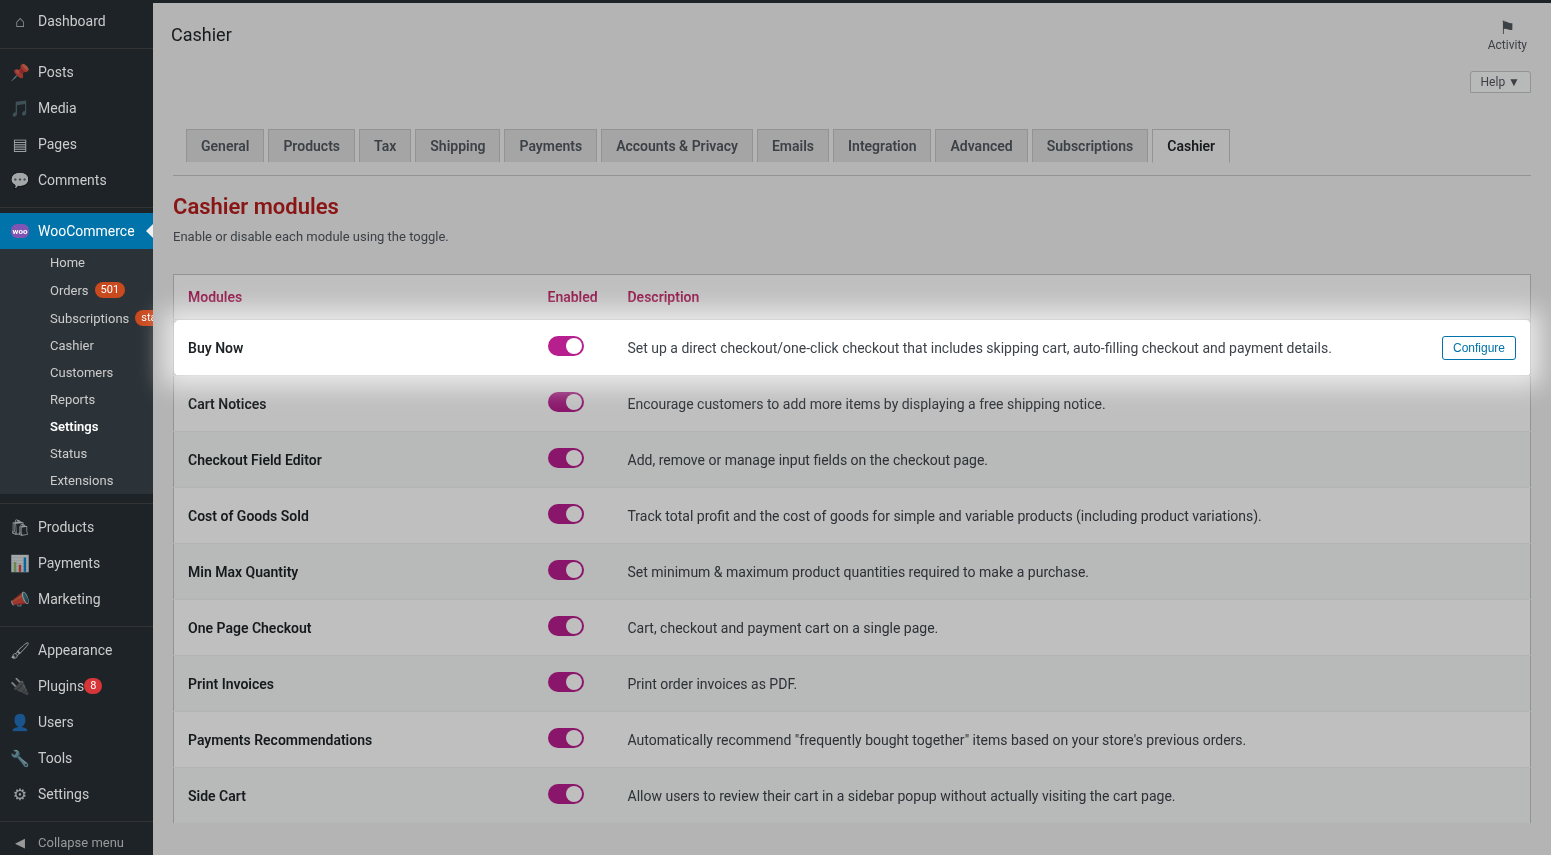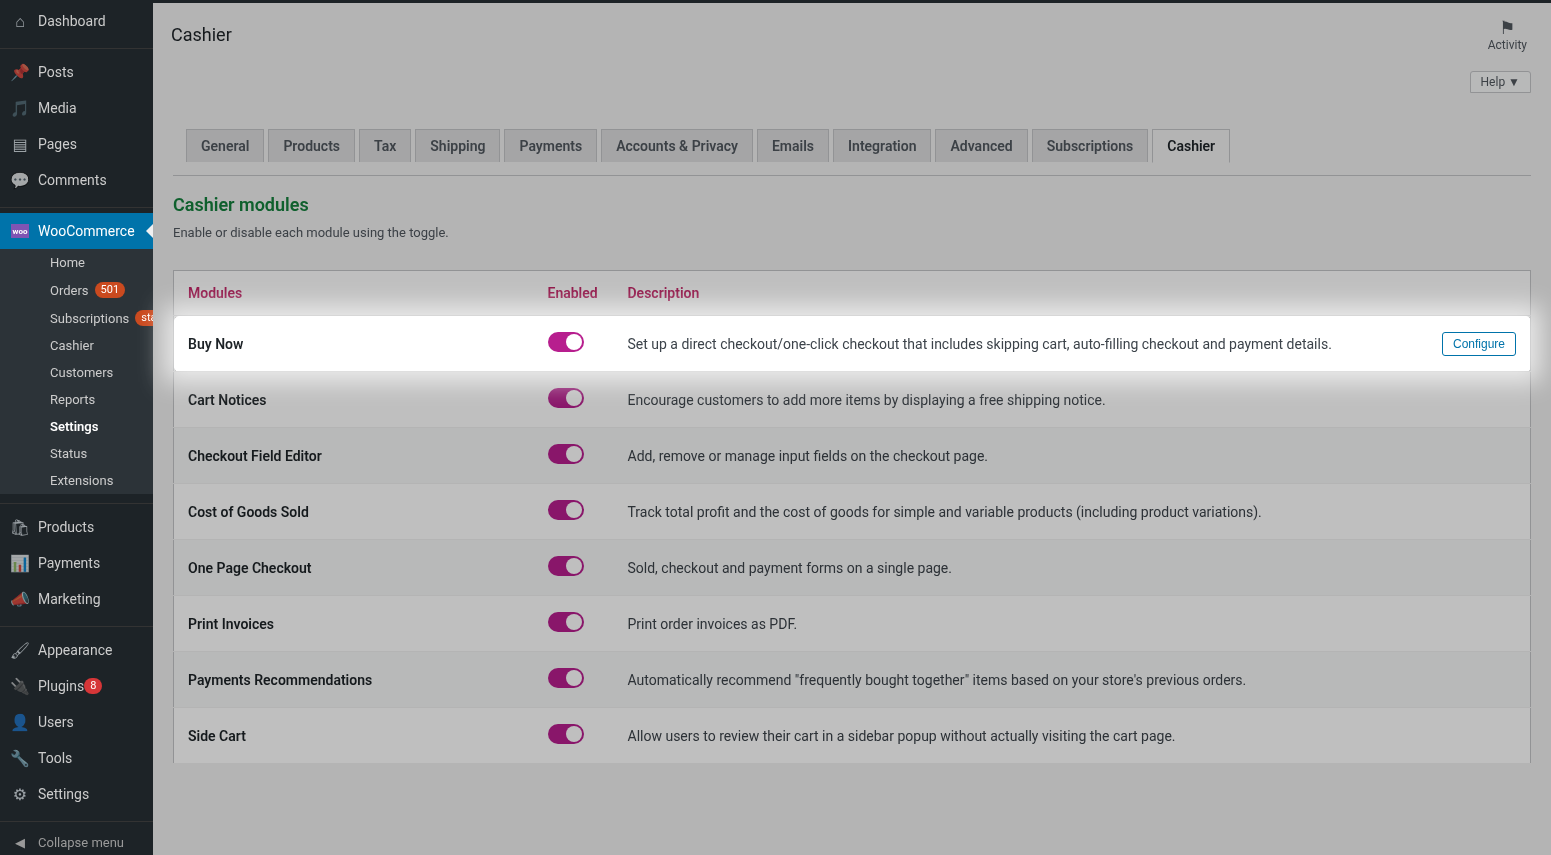--- a/index.html
+++ b/index.html
@@ -29,21 +29,21 @@
 .header-row { display:flex; align-items:center; justify-content:space-between; padding: 14px 18px 4px; }
 .page-title { font-size: 18px; font-weight: 400; color: #1d2327; }
 .activity-box { text-align:center; font-size:12px; color:#50575e; padding-right:6px; }
 .activity-box .flag { font-size:18px; }
 .help-tab { position:absolute; right:20px; top:58px; border:1px solid #c3c4c7; background:#f6f7f7; padding:3px 10px; font-size:12px; border-top-left-radius:3px; border-top-right-radius:3px; color:#50575e;margin-top:10px; }
 
 .nav-tabs { display:flex; gap:4px; margin-top:60px; border-bottom:1px solid #c3c4c7; padding:13px; }
 .nav-tab { background:#dcdcde; border:1px solid #c3c4c7; border-bottom:none; padding:8px 14px; font-size:14px; font-weight:600; color:#50575e; cursor:pointer; }
 .nav-tab.active { background:#f0f0f1; border-bottom:1px solid #f0f0f1; margin-bottom:-1px; color:#1d2327; }
 
-.section-title { font-size:18px; font-weight:600; color:#15803d; margin-top:18px; }
+.section-title { font-size:22px; font-weight:600; color:#b91c1c; margin-top:18px; }
 .section-desc { font-size:13px; color:#50575e; margin-top:10px; }
 
 .modules-table { width:100%; border:1px solid #c3c4c7; margin-top:30px; background:#fff; border-collapse:collapse; }
 .modules-table th { text-align:left; padding:14px; font-size:14px; font-weight:600; color:#be185d; border-bottom:1px solid #dcdcde; background:#fff; }
 .modules-table td { padding:16px 14px; font-size:14px; vertical-align:middle; position:relative; }
 .modules-table tr { border-bottom:1px solid #f0f0f1; }
 .modules-table tr:nth-child(odd) td { background:#f6f7f7; }
 .modules-table tr:nth-child(even) td { background:#fff; }
 .mod-name { font-weight:600; color:#1d2327; }
 .col-modules { width:360px; }
@@ -55,21 +55,21 @@
 .toggle .knob { width:16px; height:16px; background:#fff; border-radius:50%; position:absolute; top:2px; left:2px; transition:left .15s; }
 .toggle.on .knob { left:18px; }
 
 .configure-btn { border:1px solid #0073aa; color:#0073aa; background:#fff; border-radius:3px; padding:4px 10px; font-size:12px; cursor:pointer; position:absolute; right:14px; top:50%; transform:translateY(-50%); }
 
 tr.highlight-row, tr.highlight-row td { position:relative; z-index: 10; background:#fff !important; }
 tr.highlight-row td:first-child { border-top-left-radius:6px; border-bottom-left-radius:6px; }
 tr.highlight-row td:last-child { border-top-right-radius:6px; border-bottom-right-radius:6px; }
 tr.highlight-row { box-shadow: 0 0 25px 10px rgba(255,255,255,0.7); }
 
-.woo-icon { width:18px; height:14px; background:#7f54b3; border-radius:0; display:inline-flex; align-items:center; justify-content:center; font-size:8px; font-weight:bold; color:#fff; }
+.woo-icon { width:18px; height:14px; background:#7f54b3; border-radius:6px; display:inline-flex; align-items:center; justify-content:center; font-size:8px; font-weight:bold; color:#fff; }
 </style>
 </head>
 <body>
 
 <div class="topbar"></div>
 
 <div class="sidebar">
   <div class="sidebar-item">
       <span class="icon">⌂</span>
       <span>Dashboard</span>
@@ -221,23 +221,28 @@
             <td class="mod-name col-modules">Checkout Field Editor</td>
             <td class="col-enabled"><span class="toggle on"><span class="knob"></span></span></td>
             <td class="col-desc">Add, remove or manage input fields on the checkout page.</td>
           </tr>
           <tr>
             <td class="mod-name col-modules">Cost of Goods Sold</td>
             <td class="col-enabled"><span class="toggle on"><span class="knob"></span></span></td>
             <td class="col-desc">Track total profit and the cost of goods for simple and variable products (including product variations).</td>
           </tr>
           <tr>
+            <td class="mod-name col-modules">Min Max Quantity</td>
+            <td class="col-enabled"><span class="toggle on"><span class="knob"></span></span></td>
+            <td class="col-desc">Set minimum &amp; maximum product quantities required to make a purchase.</td>
+          </tr>
+          <tr>
             <td class="mod-name col-modules">One Page Checkout</td>
             <td class="col-enabled"><span class="toggle on"><span class="knob"></span></span></td>
-            <td class="col-desc">Sold, checkout and payment forms on a single page.</td>
+            <td class="col-desc">Cart, checkout and payment cart on a single page.</td>
           </tr>
           <tr>
             <td class="mod-name col-modules">Print Invoices</td>
             <td class="col-enabled"><span class="toggle on"><span class="knob"></span></span></td>
             <td class="col-desc">Print order invoices as PDF.</td>
           </tr>
           <tr>
             <td class="mod-name col-modules">Payments Recommendations</td>
             <td class="col-enabled"><span class="toggle on"><span class="knob"></span></span></td>
             <td class="col-desc">Automatically recommend "frequently bought together" items based on your store's previous orders.</td>

